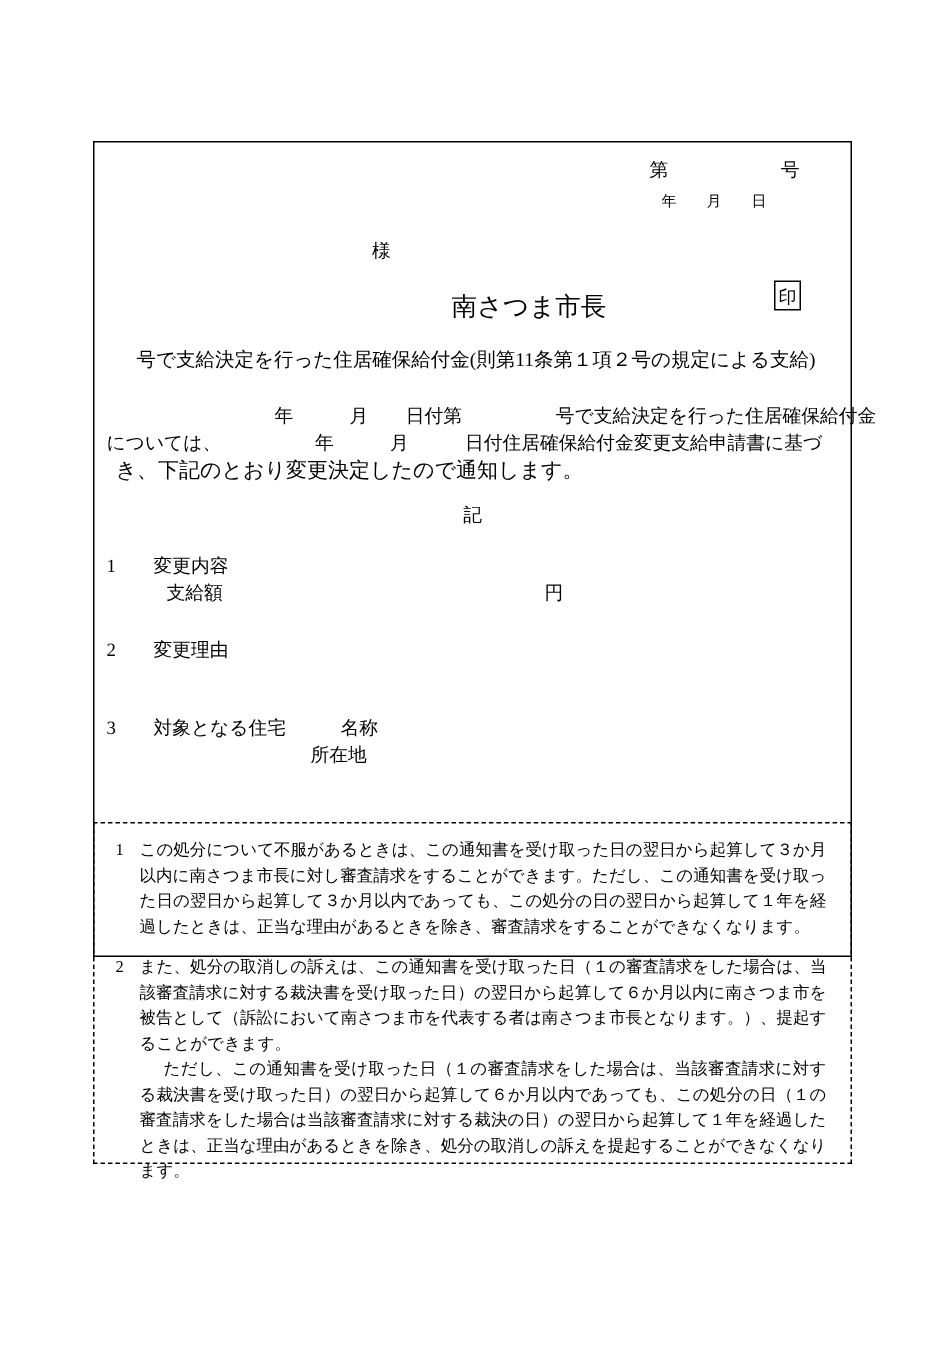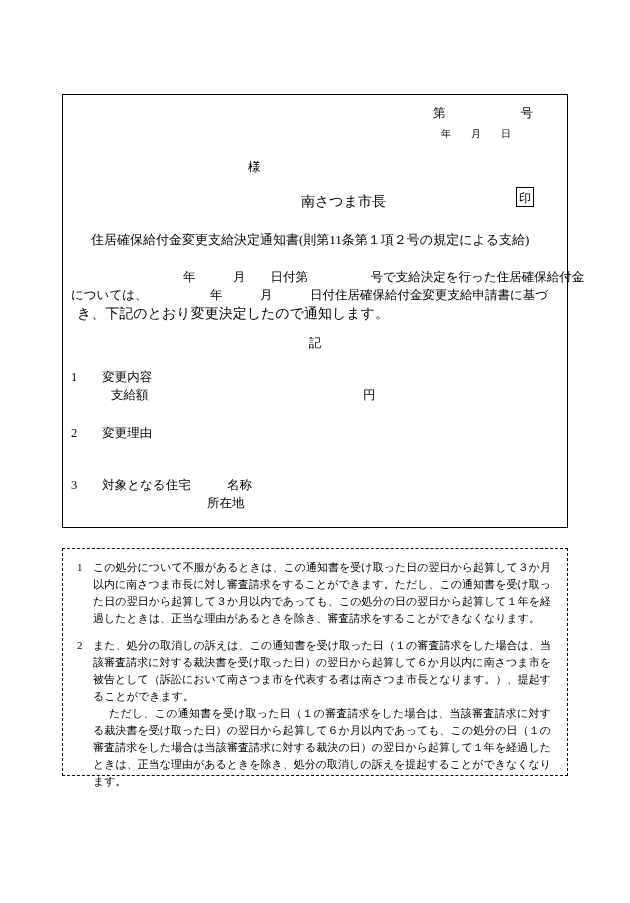--- a/index.html
+++ b/index.html
@@ -27,21 +27,21 @@
     top: 74px;
     font-size: 13px;
     letter-spacing: 0.5px;
     white-space: nowrap;
   }
   .main-box {
     position: absolute;
     left: 62px;
     top: 94px;
     width: 506px;
-    height: 434px;
+    height: 544px;
     border: 1px solid #000000;
     box-sizing: border-box;
   }
   .notice-box {
     position: absolute;
     left: 62px;
     top: 548px;
     width: 506px;
     height: 228px;
     border: 1px dashed #000000;
@@ -65,21 +65,21 @@
     font-size: 10px;
   }
   .addressee {
     left: 185px;
     top: 64px;
     font-size: 12.5px;
   }
   .issuer {
     left: 238px;
     top: 98px;
-    font-size: 14px;
+    font-size: 17px;
   }
   .seal {
     position: absolute;
     left: 453px;
     top: 92px;
     width: 18px;
     height: 20px;
     border: 1px solid #000000;
     font-size: 12px;
     line-height: 20px;
@@ -175,21 +175,21 @@
 <div class="page">
 
 
   <div class="main-box">
     <div class="line hdr-no">第　　　　　　号</div>
     <div class="line hdr-date">年　　月　　日</div>
     <div class="line addressee">様</div>
     <div class="line issuer">南さつま市長</div>
     <div class="seal">印</div>
 
-    <div class="line title">住居確保給付金変更支給決定通知書(則第11条第１項２号の規定による支給)</div>
+    <div class="line title">号で支給決定を行った住居確保給付金(則第11条第１項２号の規定による支給)</div>
 
     <div class="line body1">　　　　年　　　月　　日付第　　　　　号で支給決定を行った住居確保給付金</div>
     <div class="line body2">については、　　　　　年　　　月　　　日付住居確保給付金変更支給申請書に基づ</div>
     <div class="line body3">き、下記のとおり変更決定したので通知します。</div>
 
     <div class="line ki">記</div>
 
     <div class="line item1-label"><span>1</span>　　<span>変更内容</span></div>
     <div class="line item1-sub">支給額</div>
     <div class="line item1-yen">円</div>

